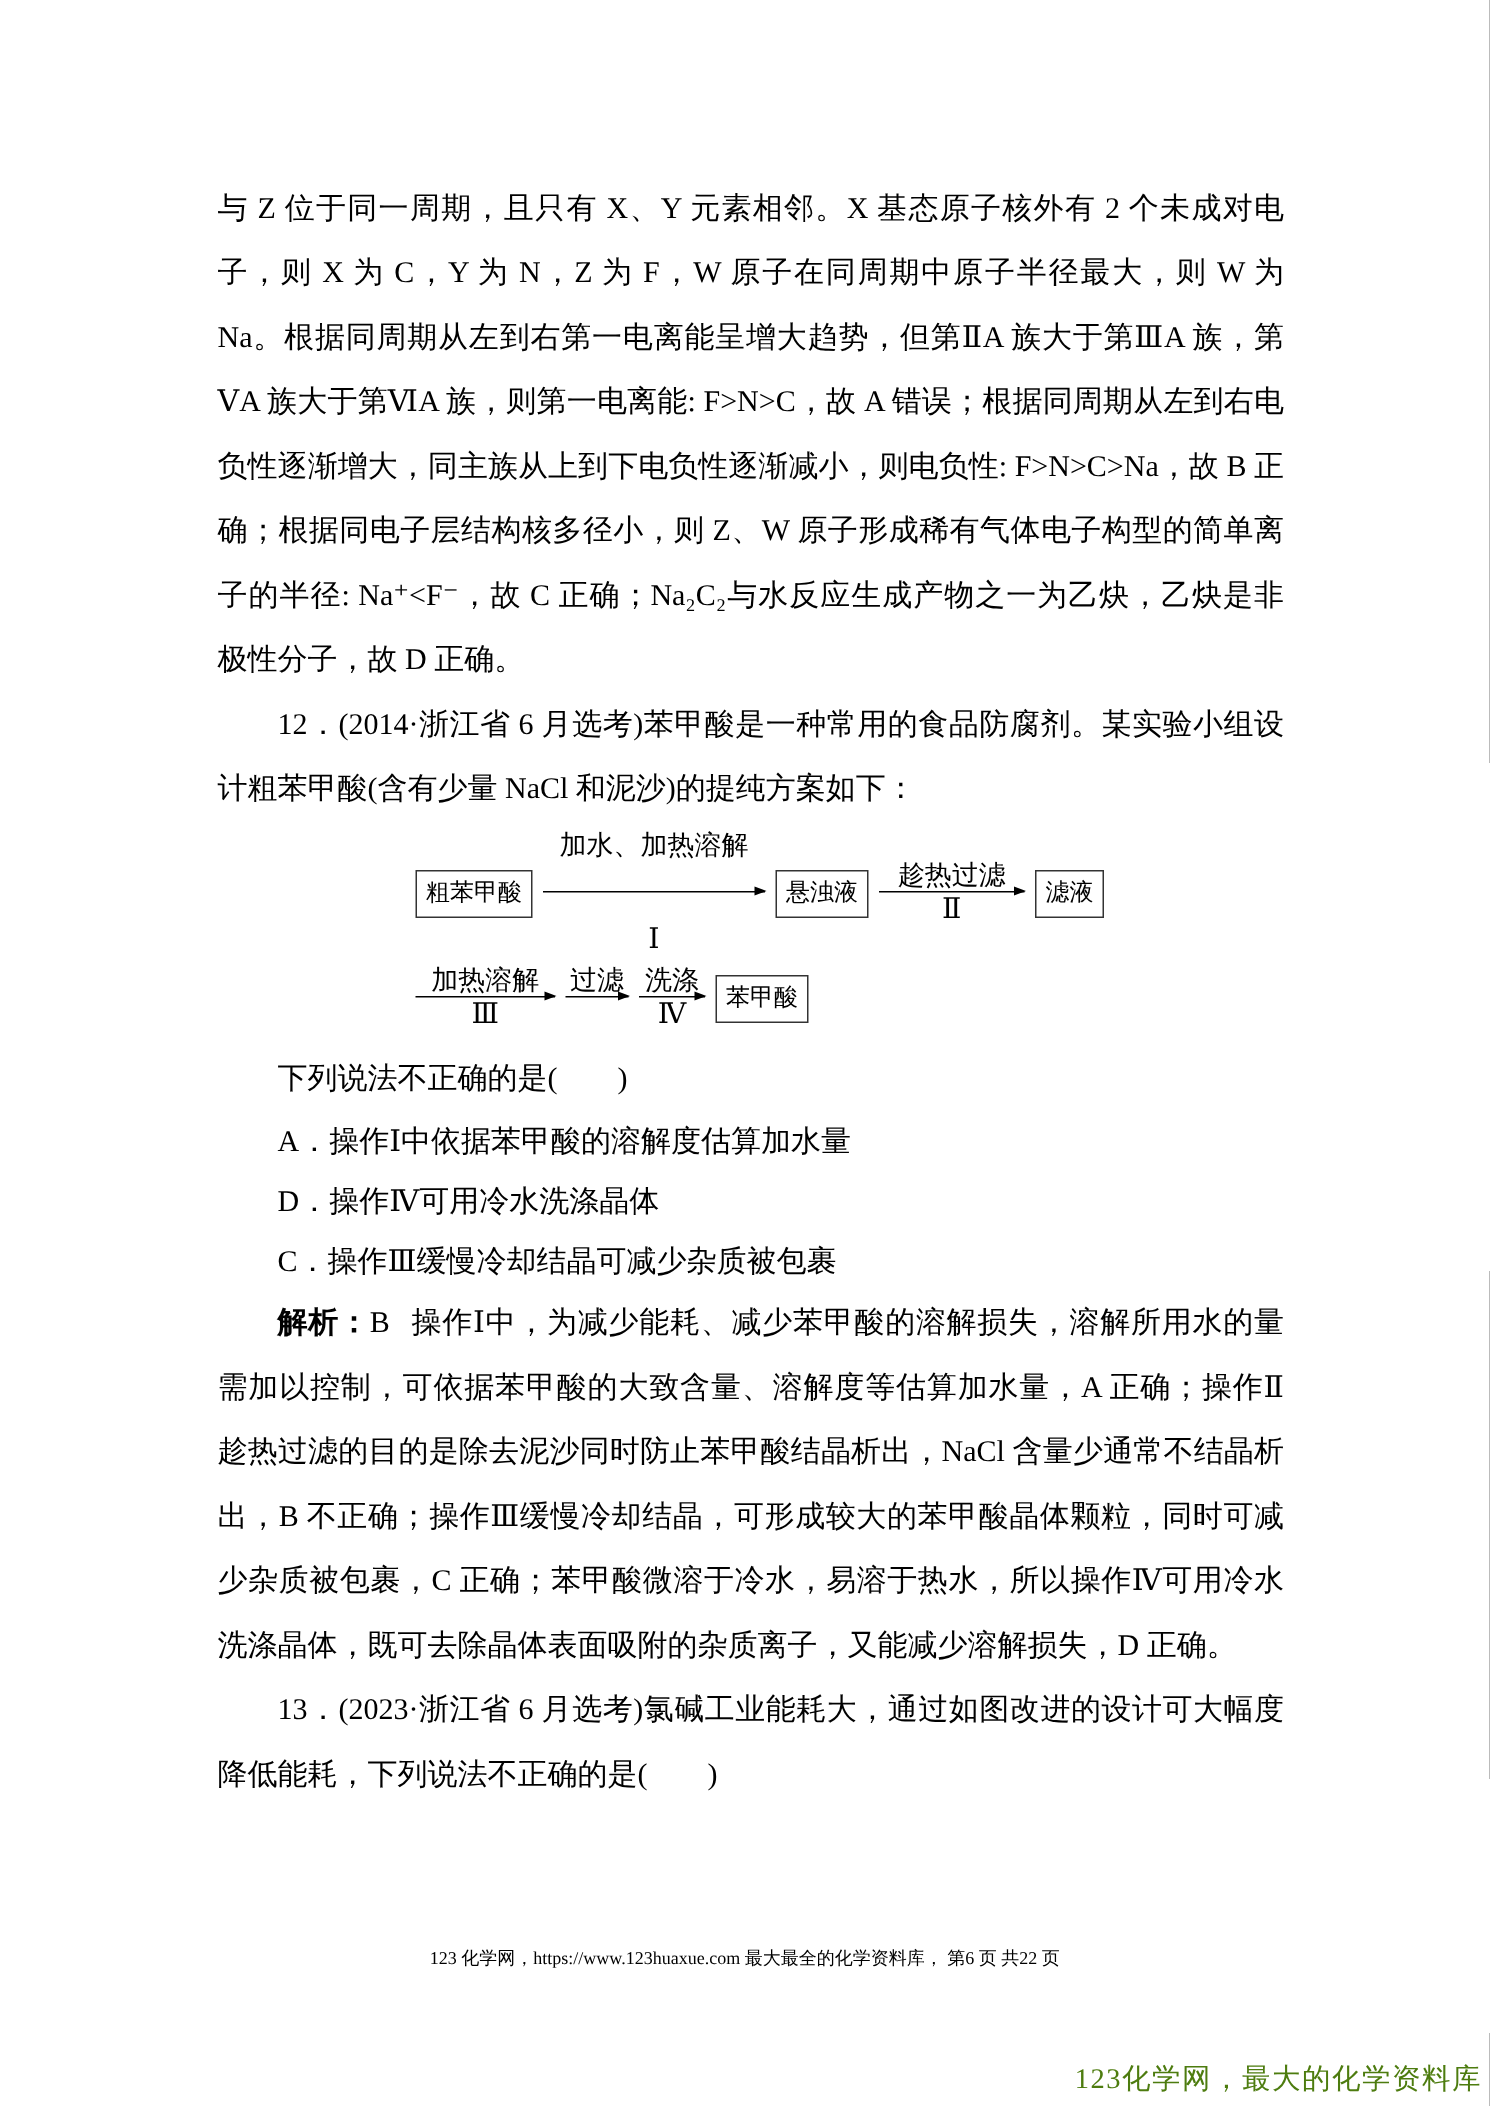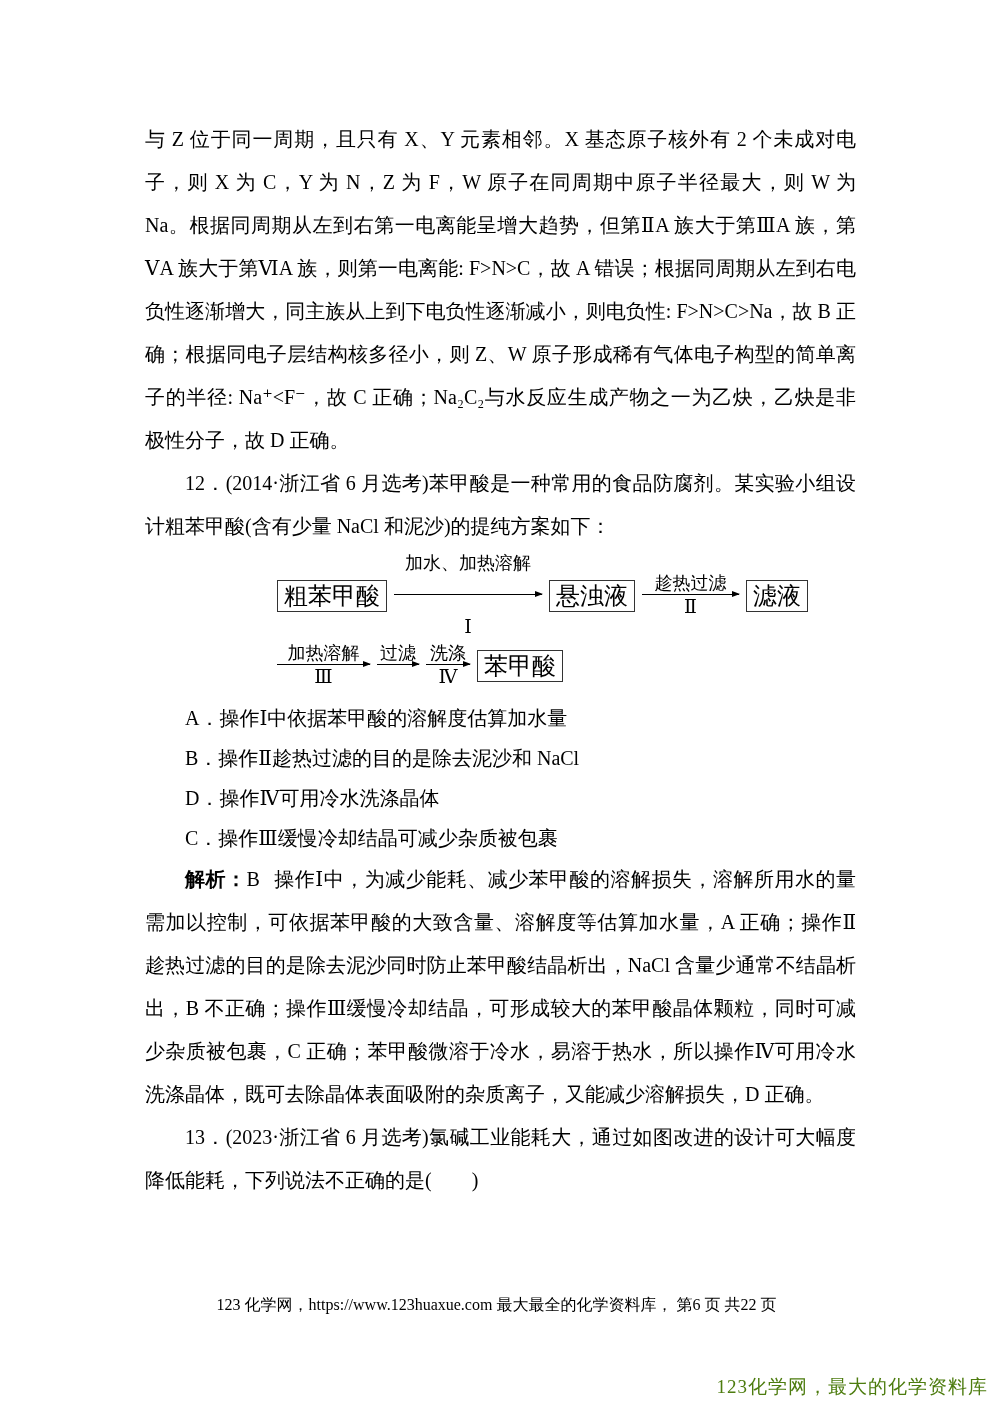--- a/index.html
+++ b/index.html
@@ -27,21 +27,21 @@
   }
   .gap { display:inline-block; width:14px; }
 
   
   .flowchart { margin:5px 0 9px 132px; }
   .fc-row { display:flex; align-items:center; gap:7px; }
   .fc-row2 { margin-top:4px; }
   .fc-box {
     border:1px solid #333;
     padding:2px 6px;
-    font-size:24px; line-height:26px;
+    font-size:16px; line-height:26px;
     white-space:nowrap;
     text-align:center;
   }
   .fc-arrow { display:flex; flex-direction:column; align-items:center; }
   .fc-top { font-size:18px; line-height:21px; white-space:nowrap; padding:0 3px; }
   .fc-line {
     position:relative; align-self:stretch; height:0;
     border-top:1.6px solid #000;
   }
   .fc-line::after {
@@ -50,21 +50,21 @@
     border-left:8px solid #000;
     border-top:3.6px solid transparent;
     border-bottom:3.6px solid transparent;
   }
   .fc-bottom { font-size:19px; line-height:24px; height:24px; }
   .a1 { min-width:148px;gap:20px; } .a2 { min-width:97px; }
   .a3 { min-width:93px; }  .a4 { min-width:42px; } .a5 { min-width:44px; }
 
   .footer {
     position:absolute; left:0; right:0; top:1294px;
-    text-align:center; font-size:16px; line-height:22px;
+    text-align:center; font-size:12px; line-height:22px;
     color:#000;
   }
   .watermark {
     position:absolute; top:1376px; right:5px;
     font-size:19px; line-height:22px;
     color:#4d7c0f; letter-spacing:1px;
   }
 </style>
 </head>
 <body>
@@ -106,23 +106,23 @@
         </span>
         <span class="fc-arrow a5">
           <span class="fc-top">洗涤</span>
           <span class="fc-line"></span>
           <span class="fc-bottom">Ⅳ</span>
         </span>
         <span class="fc-box">苯甲酸</span>
       </div>
     </div>
 
+    <p class="para indent">下列说法不正确的是(　　)</p>
 
     <div class="option">A．操作Ⅰ中依据苯甲酸的溶解度估算加水量</div>
-    <div class="option">B．操作Ⅱ趁热过滤的目的是除去泥沙和 NaCl</div>
     <div class="option">D．操作Ⅳ可用冷水洗涤晶体</div>
     <div class="option">C．操作Ⅲ缓慢冷却结晶可减少杂质被包裹</div>
 
     <p class="para indent"><span class="hei">解析：</span><span>B</span><span class="gap"></span><span>操作Ⅰ中，为减少能耗、减少苯甲酸的溶解损失，溶解所用水的量需加以控制，可依据苯甲酸的大致含量、溶解度等估算加水量，A 正确；操作Ⅱ趁热过滤的目的是除去泥沙同时防止苯甲酸结晶析出，NaCl 含量少通常不结晶析出，B 不正确；操作Ⅲ缓慢冷却结晶，可形成较大的苯甲酸晶体颗粒，同时可减少杂质被包裹，C 正确；苯甲酸微溶于冷水，易溶于热水，所以操作Ⅳ可用冷水洗涤晶体，既可去除晶体表面吸附的杂质离子，又能减少溶解损失，D 正确。</span></p>
 
     <p class="para indent">13．(2023·浙江省 6 月选考)氯碱工业能耗大，通过如图改进的设计可大幅度降低能耗，下列说法不正确的是(　　)</p>
 
   </div>
 
   <div class="footer">123 化学网，https://www.123huaxue.com 最大最全的化学资料库， 第6 页 共22 页</div>

